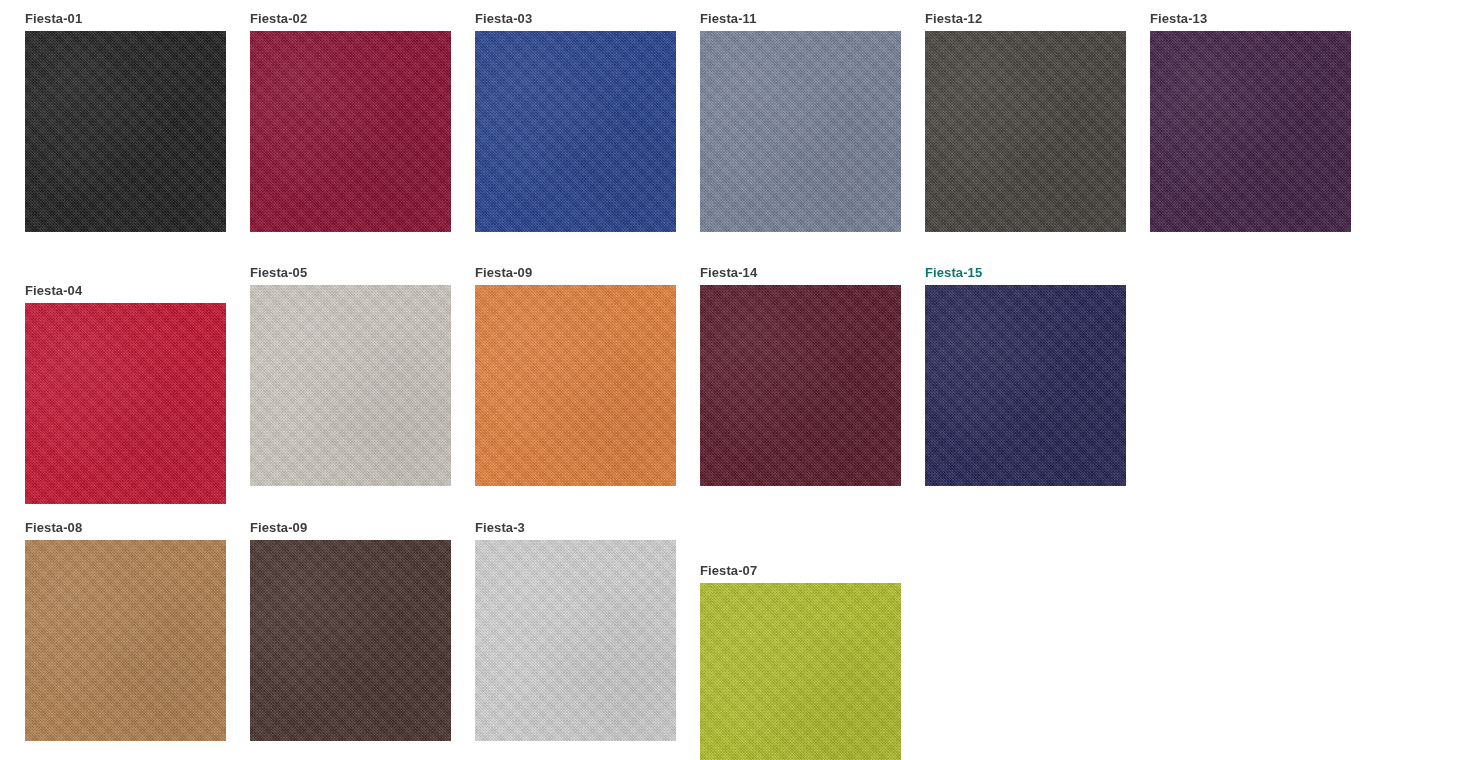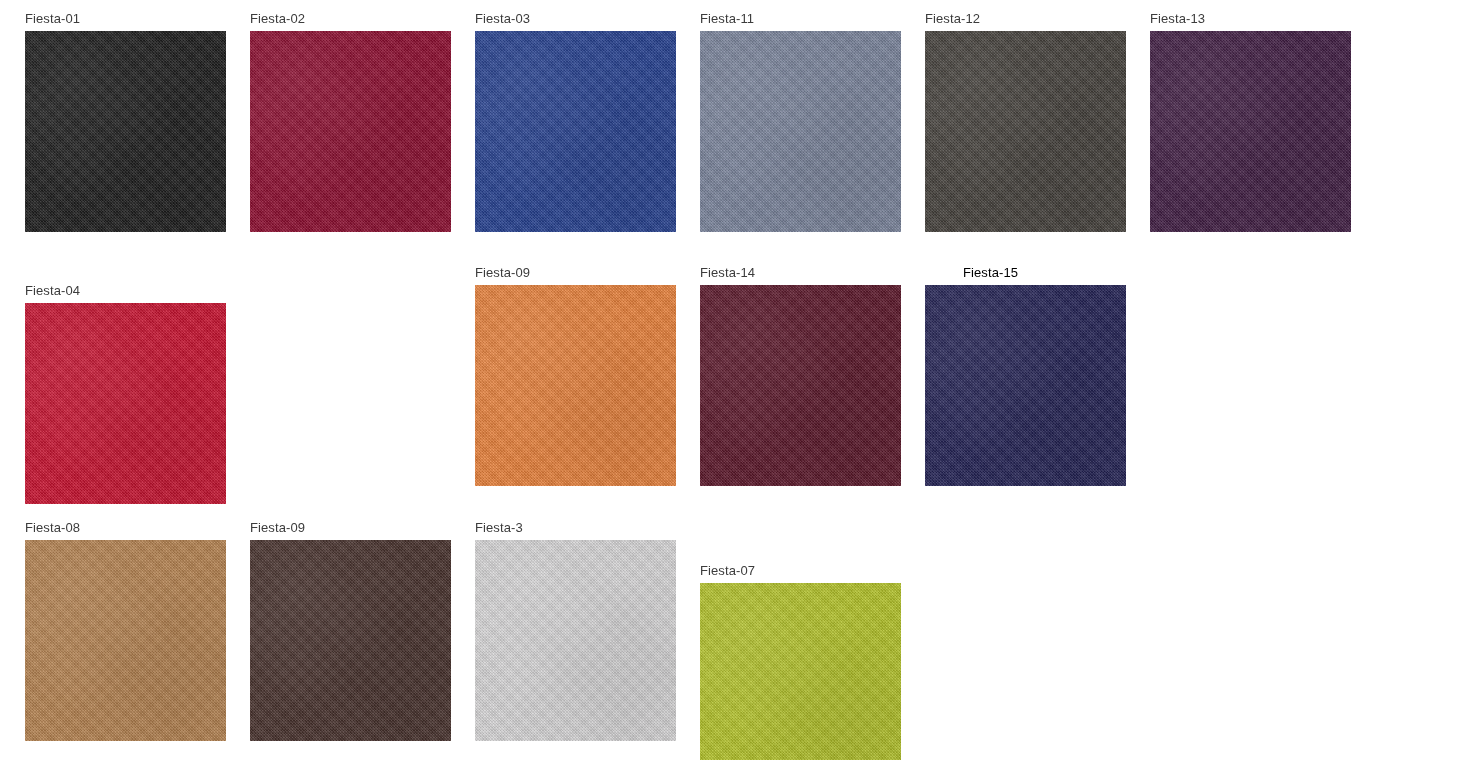--- a/index.html
+++ b/index.html
@@ -13,20 +13,21 @@
     height: 760px;
     overflow: hidden;
     font-family: "Liberation Sans", "DejaVu Sans", sans-serif;
     -webkit-font-smoothing: antialiased;
   }
 
   #swatch-grid {
     position: relative;
     width: 1474px;
     height: 760px;
+    font-weight: bold;
   }
 
   .swatch-cell {
     position: absolute;
     width: 201px;
   }
 
   .swatch-label {
     display: block;
     font-size: 13px;
@@ -109,30 +110,34 @@
       <div class="swatch-chip" title="Fiesta-12" style="background-color: rgb(67, 63, 58); width: 201px; height: 201px;"></div>
     </div>
     <div class="swatch-cell" style="left: 1150px; top: 11px;">
       <span class="swatch-label" style="color: rgb(60, 60, 60);">Fiesta-13</span>
       <div class="swatch-chip" title="Fiesta-13" style="background-color: rgb(63, 28, 66); width: 201px; height: 201px;"></div>
     </div>
     <div class="swatch-cell" style="left: 25px; top: 283px;">
       <span class="swatch-label" style="color: rgb(60, 60, 60);">Fiesta-04</span>
       <div class="swatch-chip" title="Fiesta-04" style="background-color: rgb(200, 16, 46); width: 201px; height: 201px;"></div>
     </div>
+    <div class="swatch-cell" style="left: 250px; top: 265px;">
+      <span class="swatch-label" style="color: rgb(60, 60, 60);">Fiesta-05</span>
+      <div class="swatch-chip" title="Fiesta-05" style="background-color: rgb(211, 205, 197); width: 201px; height: 201px;"></div>
+    </div>
     <div class="swatch-cell" style="left: 475px; top: 265px;">
       <span class="swatch-label" style="color: rgb(60, 60, 60);">Fiesta-09</span>
       <div class="swatch-chip" title="Fiesta-06" style="background-color: rgb(232, 129, 58); width: 201px; height: 201px;"></div>
     </div>
     <div class="swatch-cell" style="left: 700px; top: 265px;">
       <span class="swatch-label" style="color: rgb(60, 60, 60);">Fiesta-14</span>
       <div class="swatch-chip" title="Fiesta-14" style="background-color: rgb(90, 21, 40); width: 201px; height: 201px;"></div>
     </div>
     <div class="swatch-cell" style="left: 925px; top: 265px;">
-      <span class="swatch-label" style="color: #000000; margin-left: 38px;">Fiesta-15</span>
+      <span class="swatch-label" style="color: #0f766e;">Fiesta-15</span>
       <div class="swatch-chip" title="Fiesta-15" style="background-color: rgb(34, 33, 84); width: 201px; height: 201px;"></div>
     </div>
     <div class="swatch-cell" style="left: 25px; top: 520px;">
       <span class="swatch-label" style="color: rgb(60, 60, 60);">Fiesta-08</span>
       <div class="swatch-chip" title="Fiesta-08" style="background-color: rgb(181, 130, 79); width: 201px; height: 201px;"></div>
     </div>
     <div class="swatch-cell" style="left: 250px; top: 520px;">
       <span class="swatch-label" style="color: rgb(60, 60, 60);">Fiesta-09</span>
       <div class="swatch-chip" title="Fiesta-09" style="background-color: rgb(70, 48, 43); width: 201px; height: 201px;"></div>
     </div>

